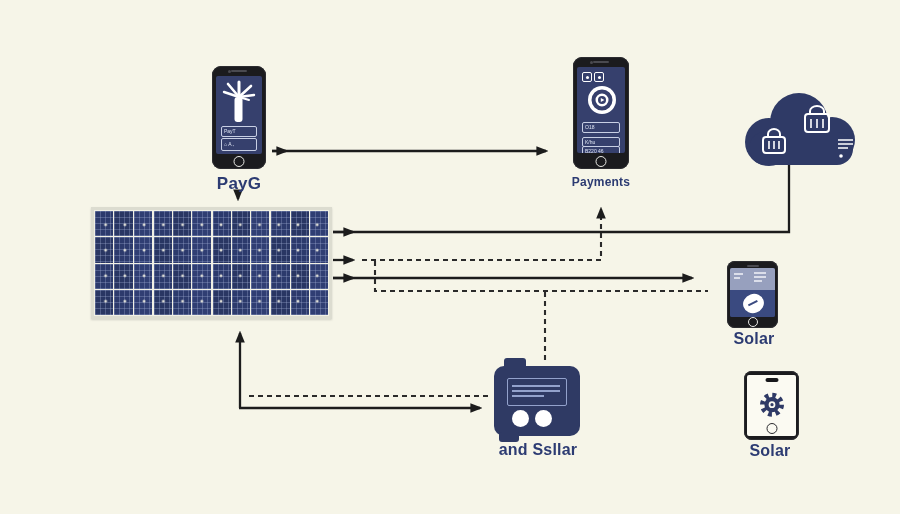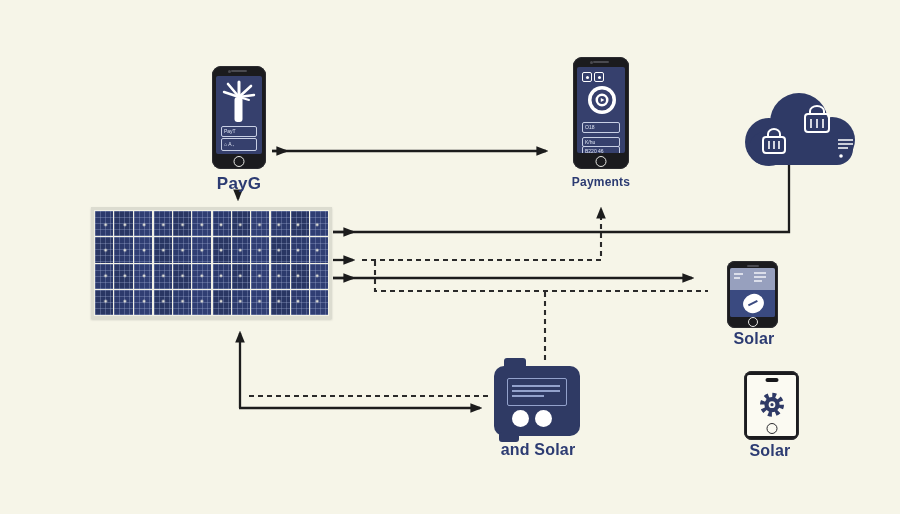--- a/index.html
+++ b/index.html
@@ -231,21 +231,21 @@
     <div class="tab-top"></div>
     <div class="tab-bottom"></div>
     <div class="display">
       <i style="top:6px;width:48px;"></i>
       <i style="top:11px;width:48px;"></i>
       <i style="top:16px;width:32px;"></i>
     </div>
     <div class="knob" style="left:18px;"></div>
     <div class="knob" style="left:41px;"></div>
   </div>
-  <div class="node-label" style="left:538px;top:441px;font-size:16px;">and Solar</div>
+  <div class="node-label" style="left:538px;top:441px;font-size:16px;">and Ssllar</div>
 
   <div class="phone" style="left:744px;top:371px;width:55px;height:69px;border-radius:8px;">
     <div class="screen" style="left:3px;right:3px;top:4px;bottom:4px;background:#FBFAF2;">
       <div class="abs" style="left:50%;top:3px;transform:translateX(-50%);width:13px;height:3.5px;background:#17171A;border-radius:2px;"></div>
       <svg class="abs" style="left:50%;top:50%;transform:translate(-50%,-54%);" width="32" height="32" viewBox="0 0 40 40">
         <circle cx="20" cy="20" r="11.5" fill="none" stroke="#2F3A66" stroke-width="7" stroke-dasharray="4.5 4.53"></circle>
         <circle cx="20" cy="20" r="9.5" fill="#2F3A66"></circle>
         <circle cx="20" cy="20" r="4.2" fill="#FBFAF2"></circle>
         <circle cx="20" cy="20" r="2" fill="#2F3A66"></circle>
       </svg>

